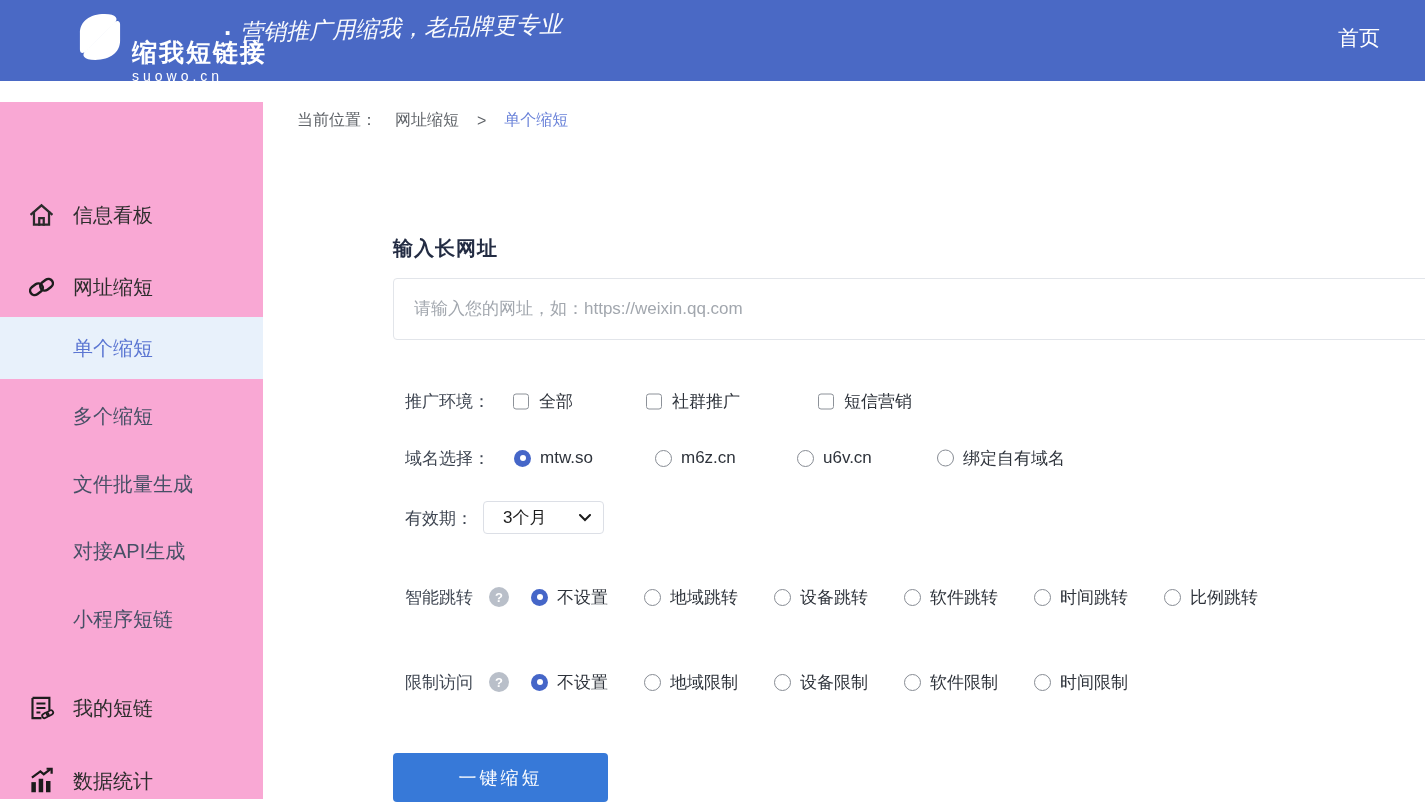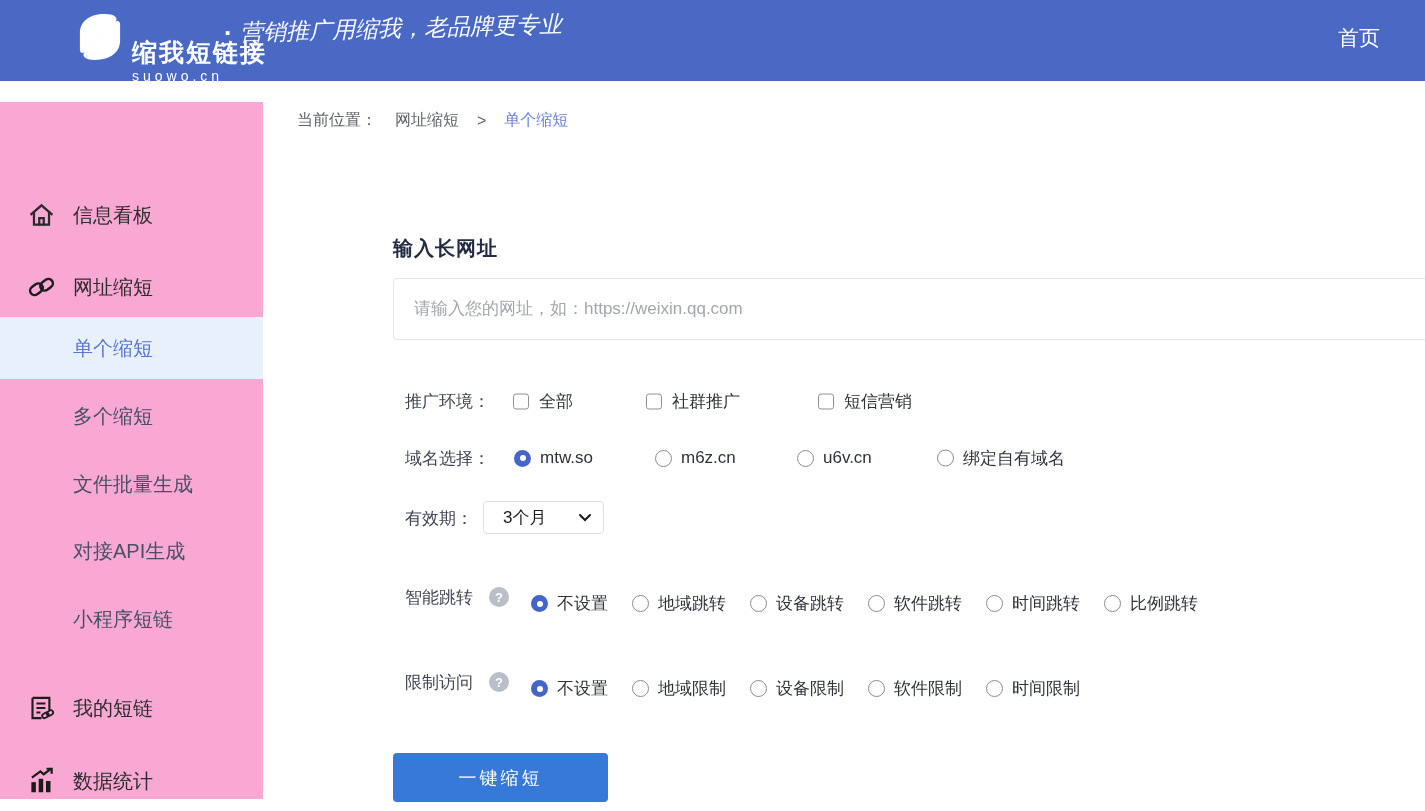--- a/index.html
+++ b/index.html
@@ -64,22 +64,22 @@
   .select-box { position:absolute; left:90px; top:0; width:121px; height:33px;
     border:1px solid #dcdfe6; border-radius:4px; display:flex; align-items:center;
     justify-content:space-between; padding:0 12px 0 19px; cursor:pointer;
     background:#fff; }
   .select-value { font-size:17px; color:#1c1c1c; }
 
   .help-icon { position:absolute; left:96px; top:50%; transform:translateY(-50%);
     width:20px; height:20px; border-radius:50%; background:#b9bfc9; color:#fff;
     font-size:13px; font-weight:bold; display:flex; align-items:center;
     justify-content:center; cursor:pointer; }
-  .opts-flex { position:absolute; left:138px; top:12px; height:34px; display:flex;
-    align-items:flex-start; gap:24px; }
+  .opts-flex { position:absolute; left:138px; top:0; height:34px; display:flex;
+    align-items:center; gap:36px; }
 
   .submit-btn { position:absolute; left:393px; top:753px; width:215px; height:49px;
     background:#3779D8; color:#fff; font-size:18px; letter-spacing:3px; border:none;
     border-radius:4px; cursor:pointer; font-family:inherit; }
 </style>
 </head>
 <body>
 
 <div class="header">
   <svg class="logo-mark" viewBox="0 0 46 50">

